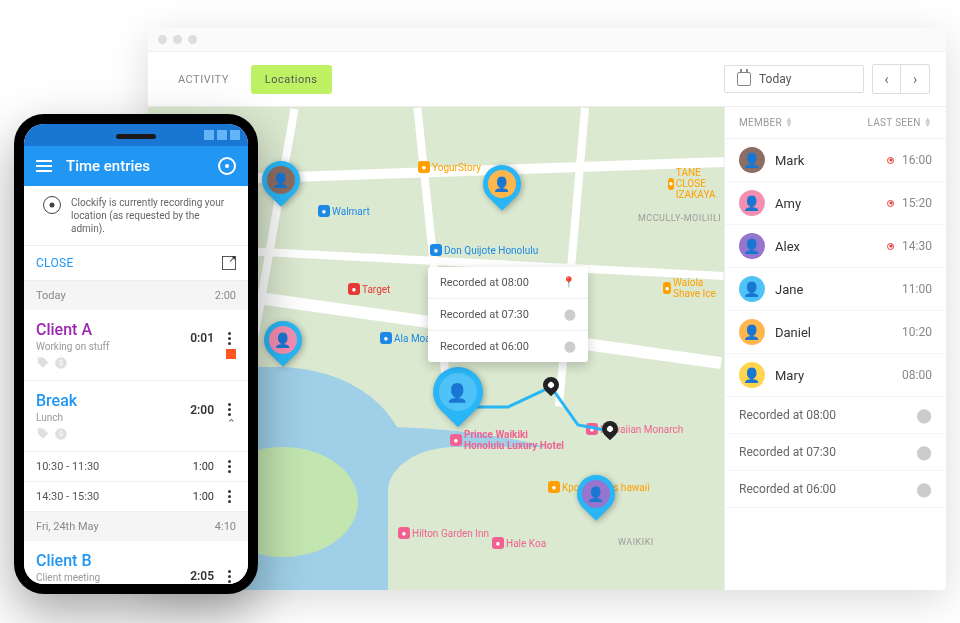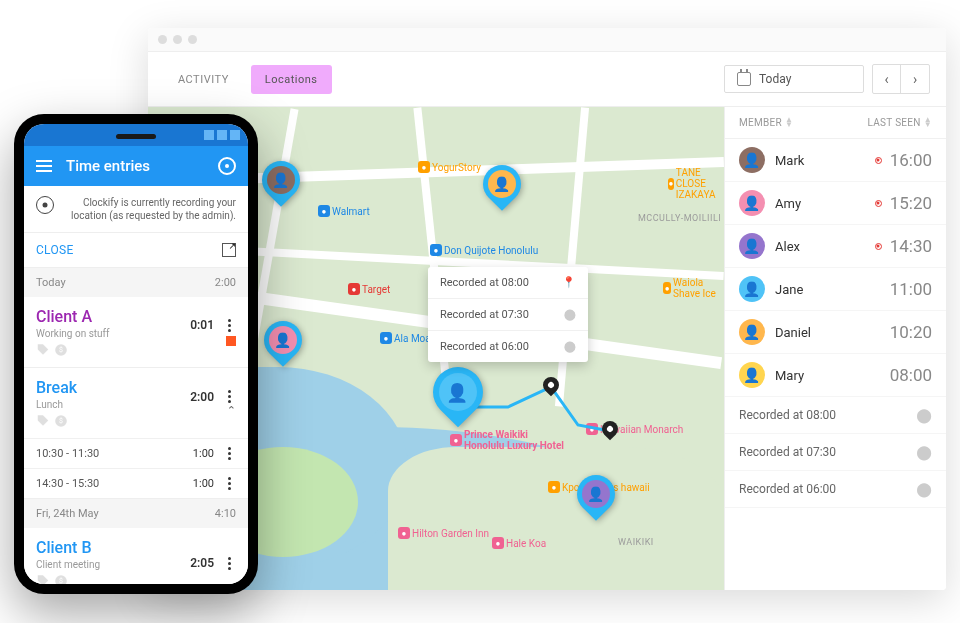--- a/index.html
+++ b/index.html
@@ -4,39 +4,39 @@
 <style>
 * { box-sizing: border-box; margin: 0; padding: 0; font-family: -apple-system, BlinkMacSystemFont, 'Segoe UI', Roboto, sans-serif; }
 body { background: #fff; width: 960px; height: 623px; position: relative; overflow: hidden; }
 
 
 .desktop-window { position: absolute; left: 148px; top: 28px; width: 798px; height: 562px; background: #fff; box-shadow: 0 10px 40px rgba(0,0,0,0.15); border-radius: 4px; overflow: hidden; display: flex; flex-direction: column; }
 .window-controls { height: 24px; background: #fafafa; display: flex; align-items: center; padding-left: 10px; gap: 6px; border-bottom: 1px solid #eee; }
 .window-dot { width: 9px; height: 9px; border-radius: 50%; background: #ddd; }
 .toolbar { display: flex; align-items: center; padding: 12px 16px; gap: 8px; border-bottom: 1px solid #eee; }
 .tab { padding: 8px 14px; font-size: 11px; color: #888; cursor: pointer; letter-spacing: 0.5px; }
-.tab.active { background: #f0abfc; color: #555; border-radius: 3px; }
+.tab.active { background: #bef264; color: #555; border-radius: 3px; }
 .toolbar-spacer { flex: 1; }
 .date-picker { display: flex; align-items: center; gap: 8px; border: 1px solid #ddd; padding: 6px 12px; font-size: 12px; color: #555; border-radius: 2px; min-width: 140px; }
 .nav-arrows { display: flex; border: 1px solid #ddd; border-radius: 2px; }
 .nav-arrow { width: 28px; height: 28px; display: flex; align-items: center; justify-content: center; color: #666; cursor: pointer; font-size: 14px; }
 .nav-arrow:first-child { border-right: 1px solid #ddd; }
 
 .desktop-body { flex: 1; display: flex; overflow: hidden; }
 .map-area { flex: 1; position: relative; background: #dbe9d0; overflow: hidden; }
 .sidebar-right { width: 222px; background: #fff; border-left: 1px solid #eee; overflow-y: auto; }
 
 .sidebar-header { display: flex; justify-content: space-between; padding: 10px 14px; font-size: 10px; color: #999; border-bottom: 1px solid #f0f0f0; letter-spacing: 0.3px; }
 .sidebar-header span { display: flex; align-items: center; gap: 3px; }
 .member-row { display: flex; align-items: center; padding: 8px 14px; border-bottom: 1px solid #f5f5f5; cursor: pointer; }
 .member-avatar { width: 26px; height: 26px; border-radius: 50%; margin-right: 10px; display: flex; align-items: center; justify-content: center; font-size: 14px; color: #fff; }
 .member-name { flex: 1; font-size: 13px; color: #333; }
 .rec-dot { width: 7px; height: 7px; border: 1.5px solid #e53935; border-radius: 50%; margin-right: 8px; position: relative; }
 .rec-dot::after { content:''; position:absolute; width:3px; height:3px; background:#e53935; border-radius:50%; left:50%; top:50%; transform:translate(-50%,-50%); }
-.member-time { font-size: 17px; color: #888; }
+.member-time { font-size: 12px; color: #888; }
 .recorded-row { display: flex; align-items: center; padding: 10px 14px; border-bottom: 1px solid #f5f5f5; }
 .recorded-label { flex: 1; font-size: 12px; color: #666; }
 .pin-small { color: #ccc; font-size: 14px; }
 
 
 .map-bg { position: absolute; inset: 0; }
 .road { position: absolute; background: #fff; }
 .water { position: absolute; background: #9fd0e8; }
 .map-label { position: absolute; font-size: 10px; color: #888; white-space: nowrap; }
 .poi { position: absolute; font-size: 10px; display:flex; align-items:center; gap:2px; }
@@ -67,21 +67,21 @@
 .phone-speaker { position:absolute; top:20px; left:50%; transform:translateX(-50%); width:40px; height:5px; background:#1a1a1a; border-radius:3px; z-index:11; }
 .phone-status { height: 22px; background: #1976d2; display:flex; justify-content:flex-end; align-items:center; padding:0 8px; gap:3px; }
 .status-icon { width:10px; height:10px; background:#64b5f6; }
 .phone-header { height: 40px; background: #2196f3; display: flex; align-items: center; padding: 0 12px; color: #fff; }
 .hamburger { width:16px; display:flex; flex-direction:column; gap:3px; margin-right:14px; cursor:pointer; }
 .hamburger span { height:2px; background:#fff; }
 .phone-title { font-size: 15px; font-weight: 500; flex:1; }
 .target-icon { width:18px; height:18px; border:2px solid #fff; border-radius:50%; position:relative; }
 .target-icon::after { content:''; position:absolute; width:4px; height:4px; background:#fff; border-radius:50%; left:50%; top:50%; transform:translate(-50%,-50%); }
 
-.phone-notice { display:flex; padding:10px 12px; gap:10px; align-items:flex-start; font-size:10px; color:#666; line-height:1.3; border-bottom:1px solid #eee;text-align:right; }
+.phone-notice { display:flex; padding:10px 19px; gap:10px; align-items:flex-start; font-size:10px; color:#666; line-height:1.3; border-bottom:1px solid #eee; }
 .notice-icon { width:18px; height:18px; border:1.5px solid #444; border-radius:50%; flex-shrink:0; position:relative; }
 .notice-icon::after { content:''; position:absolute; width:5px; height:5px; background:#444; border-radius:50%; left:50%; top:50%; transform:translate(-50%,-50%); }
 
 .phone-actions { display:flex; align-items:center; padding: 10px 12px; gap:14px; border-bottom:1px solid #eee; }
 .phone-action { font-size: 12px; font-weight: 400; color: #2196f3; letter-spacing: 0.3px; cursor:pointer; }
 .phone-actions-spacer { flex:1; }
 .launch-icon { width:14px; height:14px; border:1.5px solid #555; position:relative; cursor:pointer; }
 .launch-icon::after { content:'↗'; position:absolute; font-size:9px; right:-1px; top:-3px; }
 
 .phone-body { flex:1; overflow-y:auto; background:#f5f5f5; }

